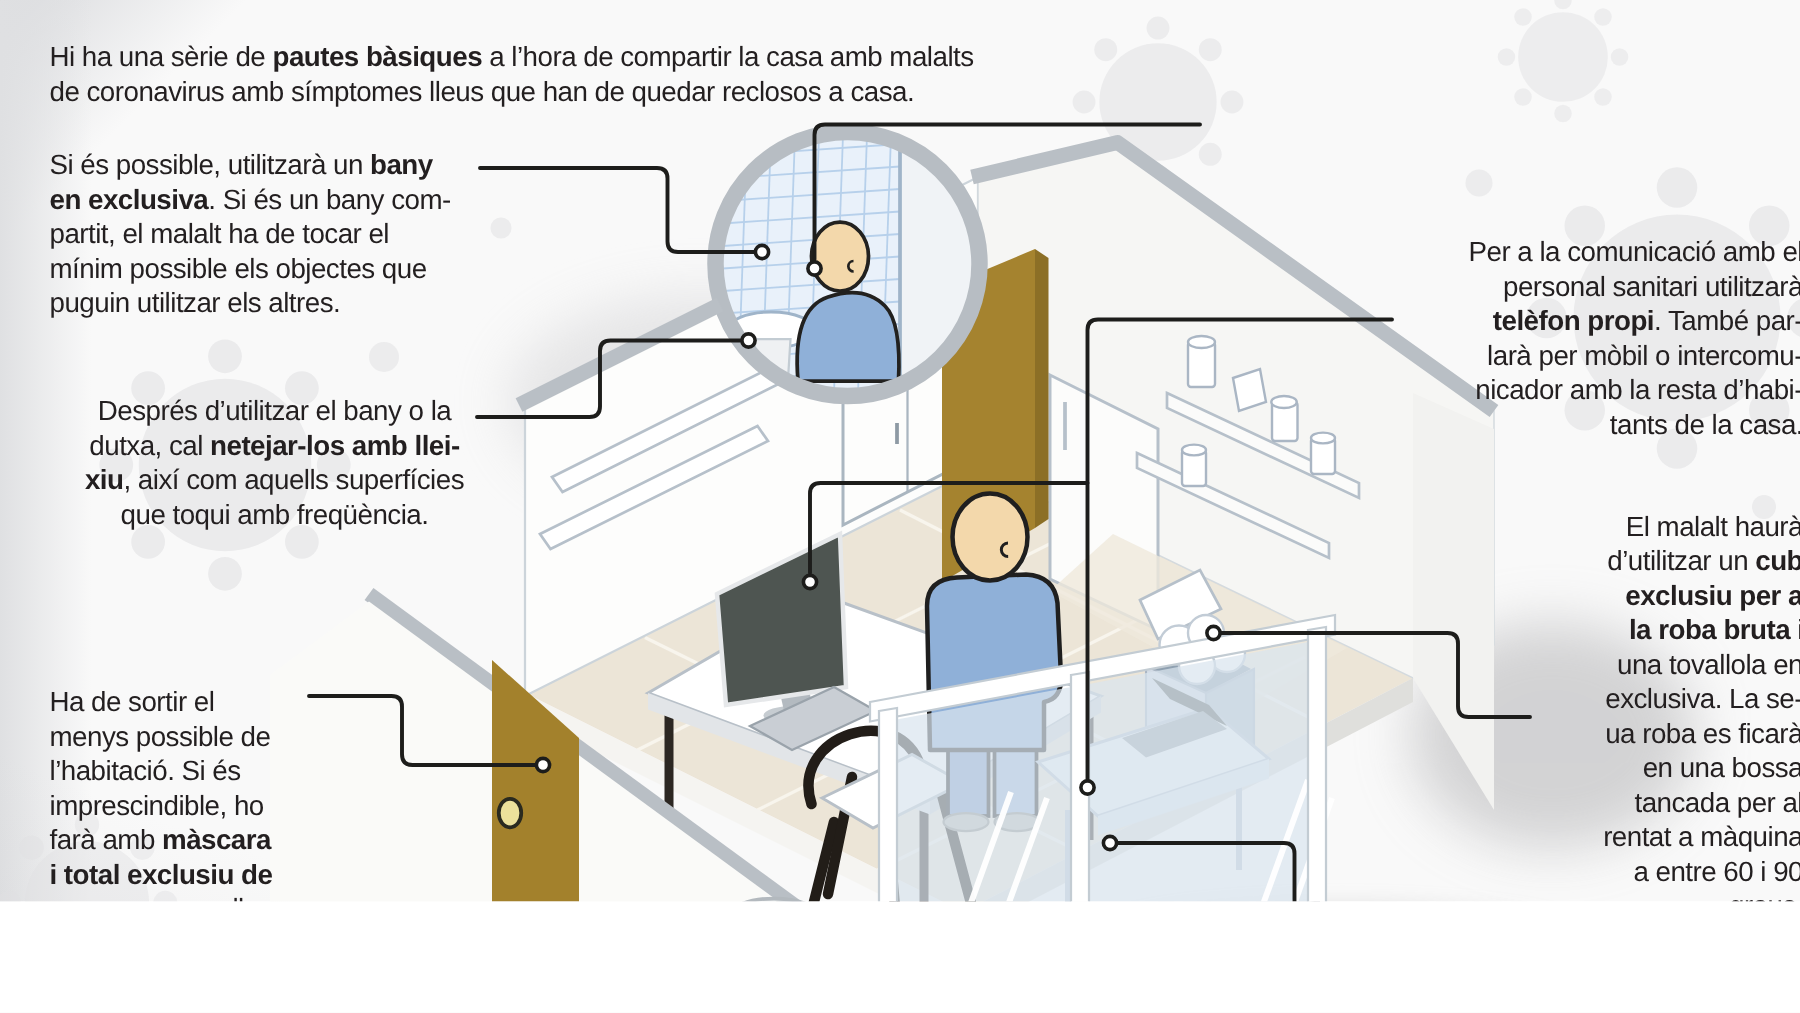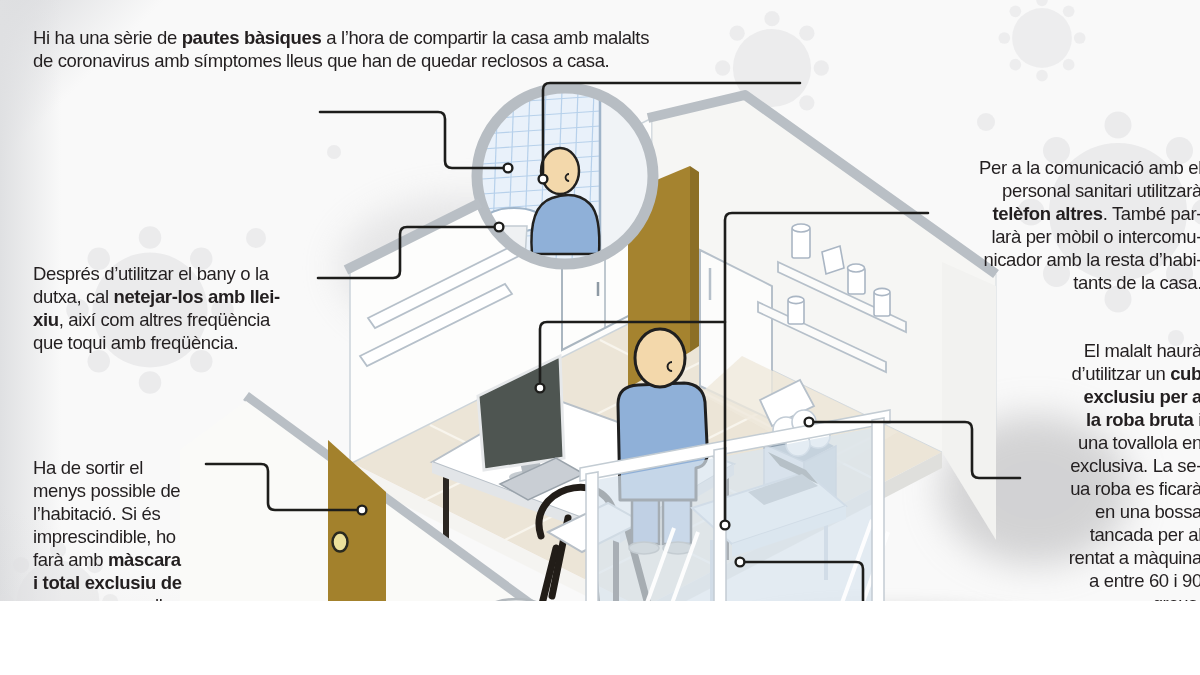--- a/index.html
+++ b/index.html
@@ -17,21 +17,21 @@
   .anno{
     position:absolute;
     font-size:18.5px;line-height:23px;letter-spacing:-0.35px;
     white-space:pre-line;
   }
   .anno b{font-weight:700;}
   .al-left{text-align:left;}
   .al-right{text-align:right;}
   #a-intro   {left:33px;  top:26px;  width:680px;}
   #a-bany    {left:33px;  top:98px;  width:300px;}
-  #a-lleixiu {left:33px;  top:262px; width:300px;}
+  #a-lleixiu {left:33px;  top:262px; width:300px;text-align:center;}
   #a-mascara {left:33px;  top:413px; width:190px;margin-top:43px;}
   #a-cuidador{right:26px; top:24px;  width:400px;}
   #a-telefon {right:26px; top:156px; width:260px;}
   #a-cub     {right:26px; top:339px; width:210px;}
   svg.layer{position:absolute;left:0;top:0;}
 </style>
 </head>
 <body>
 
 <div id="stage">
@@ -299,36 +299,41 @@
       <circle cx="540" cy="388" r="4.4"></circle>
       <circle cx="725" cy="525" r="4.4"></circle>
       <circle cx="809" cy="422" r="4.4"></circle>
       <circle cx="493" cy="664" r="4.4"></circle>
       <circle cx="740" cy="562" r="4.4"></circle>
     </g>
   </svg>
 
   <div id="a-intro" class="anno al-left"><span>Hi ha una sèrie de </span><b>pautes bàsiques</b><span> a l’hora de compartir la casa amb malalts
 de coronavirus amb símptomes lleus que han de quedar reclosos a casa.</span></div>
+  <div id="a-bany" class="anno al-left"><span>Si és possible, utilitzarà un </span><b>bany
+en exclusiva</b><span>. Si és un bany com-
+partit, el malalt ha de tocar el
+mínim possible els objectes que
+puguin utilitzar els altres.</span></div>
   <div id="a-lleixiu" class="anno al-left"><span>Després d’utilitzar el bany o la
 dutxa, cal </span><b>netejar-los amb llei-
-xiu</b><span>, així com altres freqüència
+xiu</b><span>, així com aquells superfícies
 que toqui amb freqüència.</span></div>
   <div id="a-mascara" class="anno al-left"><span>Ha de sortir el
 menys possible de
 l’habitació. Si és
 imprescindible, ho
 farà amb </span><b>màscara
 i total exclusiu de
 mans</b><span> per aquells
 objectes que pugui
 lleus.</span></div>
   <div id="a-telefon" class="anno al-right"><span>Per a la comunicació amb el
 personal sanitari utilitzarà
-</span><b>telèfon altres</b><span>. També par-
+</span><b>telèfon propi</b><span>. També par-
 larà per mòbil o intercomu-
 nicador amb la resta d’habi-
 tants de la casa.</span></div>
   <div id="a-cub" class="anno al-right"><span>El malalt haurà
 d’utilitzar un </span><b>cub
 exclusiu per a
 la roba bruta</b><span> i
 una tovallola en
 exclusiva. La se-
 ua roba es ficarà

